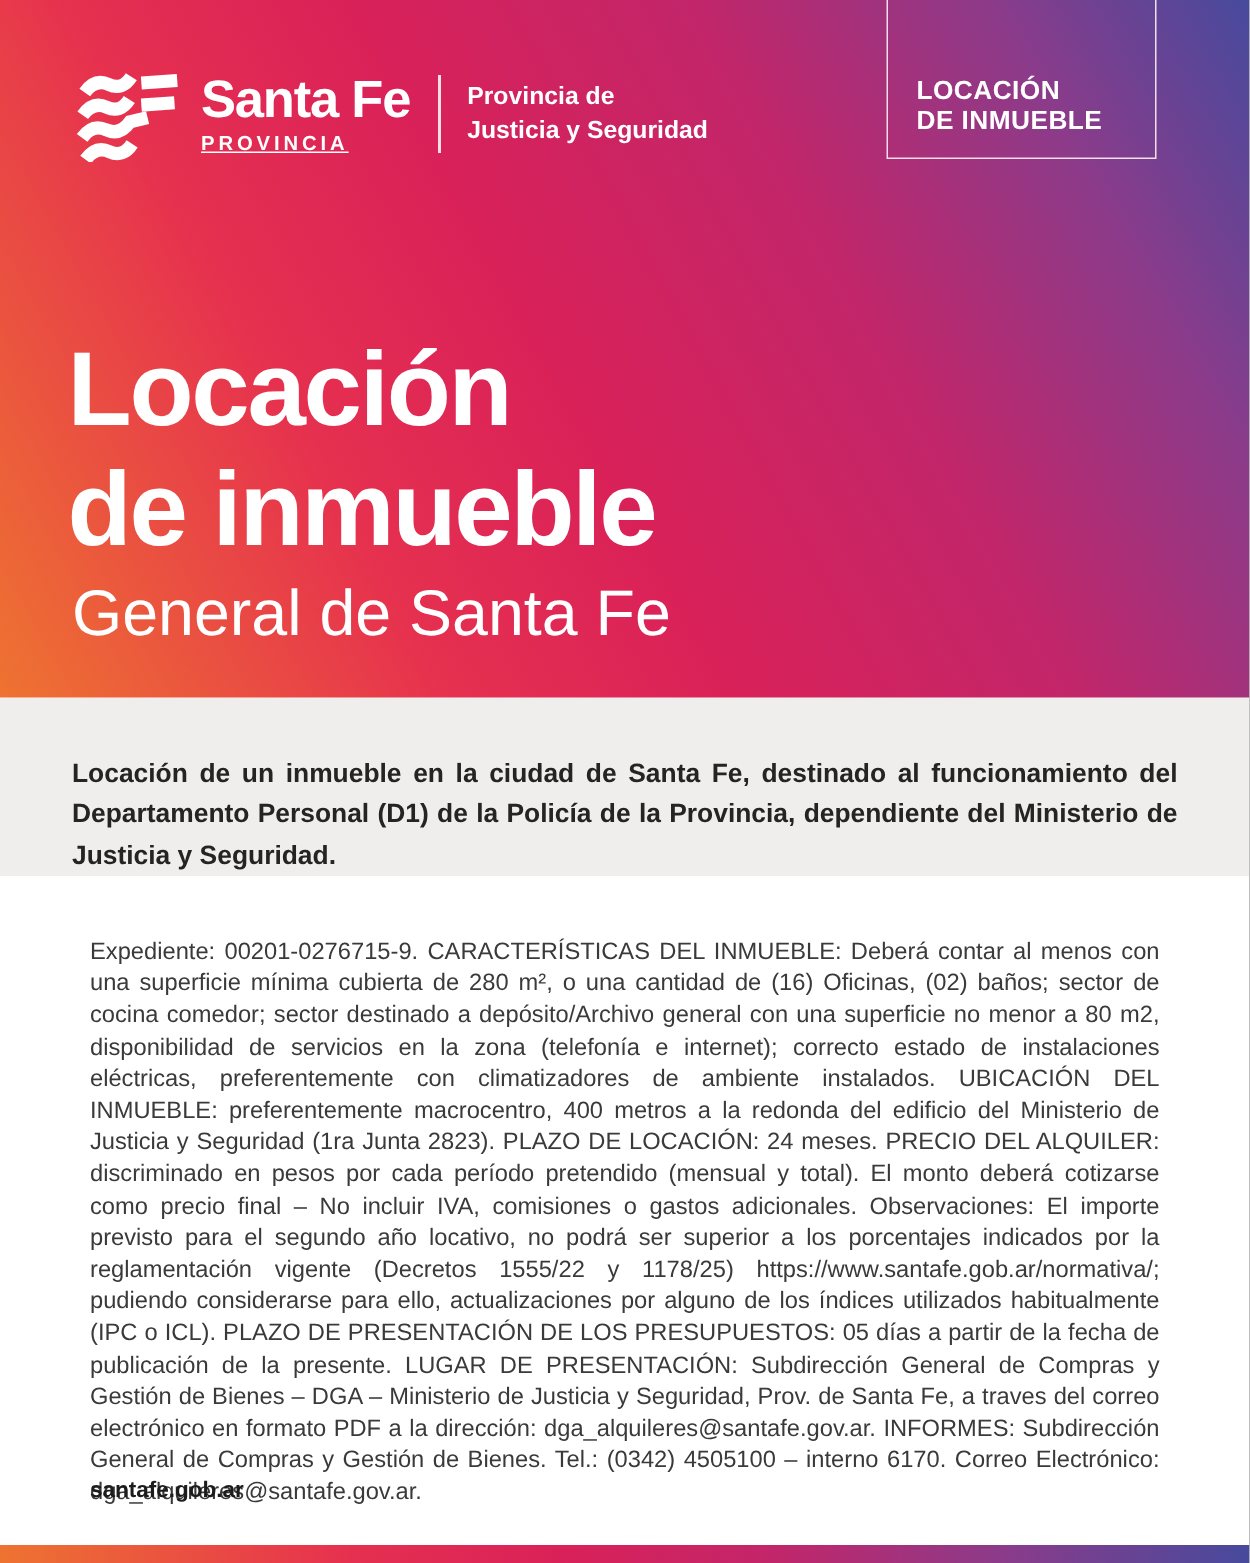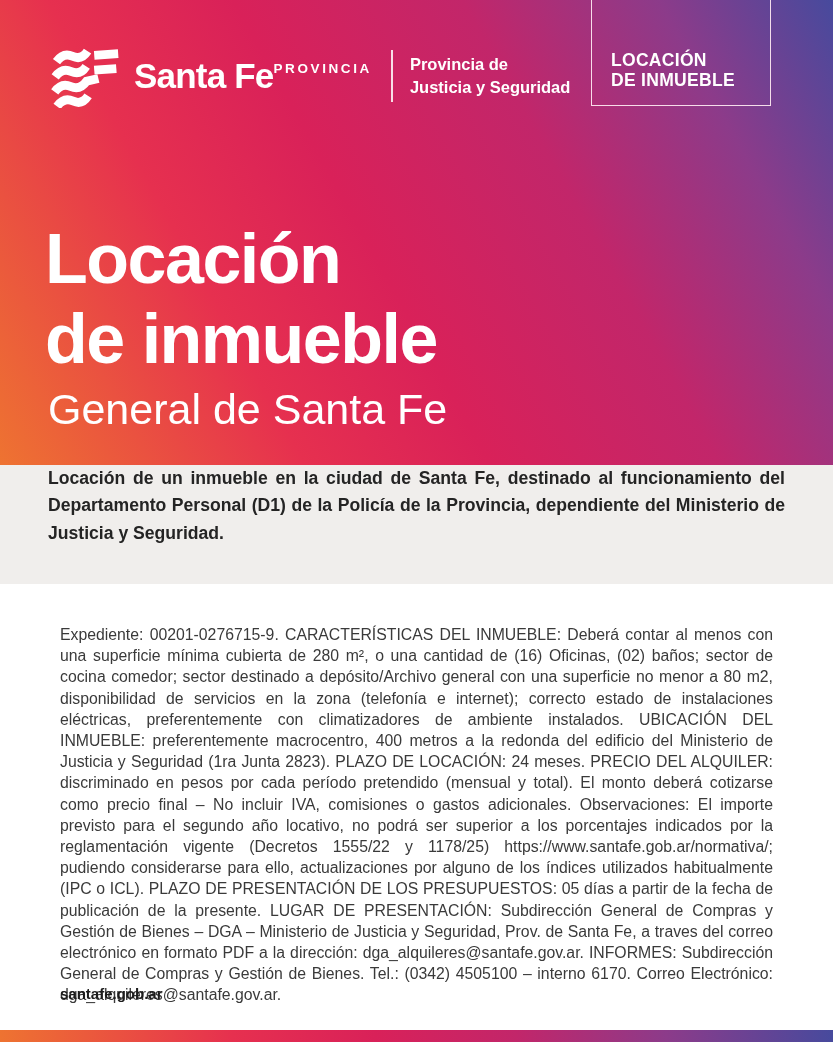--- a/index.html
+++ b/index.html
@@ -18,23 +18,23 @@
       var(--accent-red) 28%,
       var(--accent-crimson) 45%,
       var(--accent-magenta) 66%,
       var(--accent-purple) 84%,
       var(--accent-blue) 100%);
   }
 
   .header { position:absolute; left:48px; top:44px; display:flex; align-items:center; }
   .brand { display:flex; align-items:center; }
   .brand-mark { width:72px; height:64px; }
-  .brand-text { margin-left:14px; display:flex; flex-direction:row; }
+  .brand-text { margin-left:14px; display:flex; flex-direction:column; }
   .wordmark { color:#fff; font-weight:800; font-size:35px; line-height:36px; letter-spacing:-0.8px; }
-  .provincia { color:#fff; font-weight:700; font-size:13.5px; letter-spacing:2.6px; text-align:right; margin-top:3px; }
+  .provincia { color:#fff; font-weight:700; font-size:13.5px; letter-spacing:2.6px; margin-top:3px;text-decoration:underline; }
   .divider { width:2px; height:52px; background:rgba(255,255,255,0.85); margin:0 17px 0 19px; }
   .ministry { color:#fff; font-weight:700; font-size:16.5px; line-height:23px; }
 
   .badge {
     position:absolute; right:62px; top:-28px;
     width:180px; height:134px; box-sizing:border-box;
     border:1.5px solid rgba(255,236,243,0.92);
     display:flex; flex-direction:column; justify-content:flex-end;
     padding:0 8px 15px 19px;
   }
@@ -45,21 +45,21 @@
     color:#fff; font-weight:800; font-size:70px; line-height:80px; letter-spacing:-1.5px;
   }
   .subtitle {
     position:absolute; left:48px; top:384px;
     color:#fff; font-weight:400; font-size:43px; line-height:50px;
   }
 
   
   .intro-band {
     width:100%; height:119px; background:var(--band-gray);
-    display:flex; align-items:flex-start; box-sizing:border-box; padding:0 48px;
+    display:flex; align-items:flex-end; box-sizing:border-box; padding:0 48px;
   }
   .intro-text {
     margin:0; color:#242424; font-weight:700;
     font-size:17.6px; line-height:27.4px; text-align:justify;
   }
 
   
   .body-section { box-sizing:border-box; padding:28px 48px 0 48px; }
   .body-text {
     margin:12px; color:#3a3a3a;

